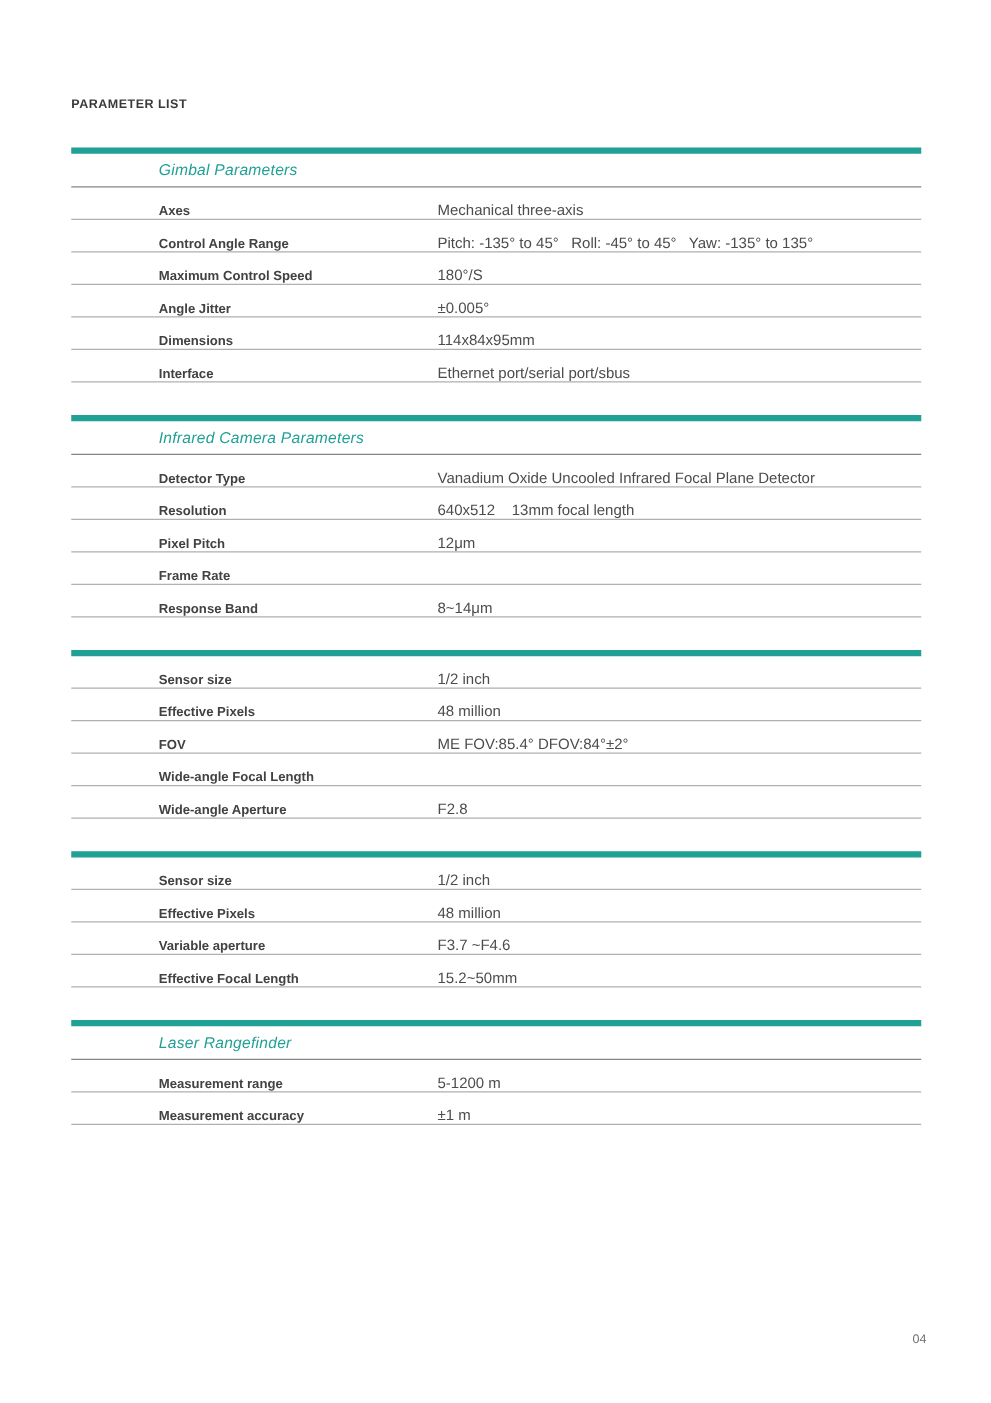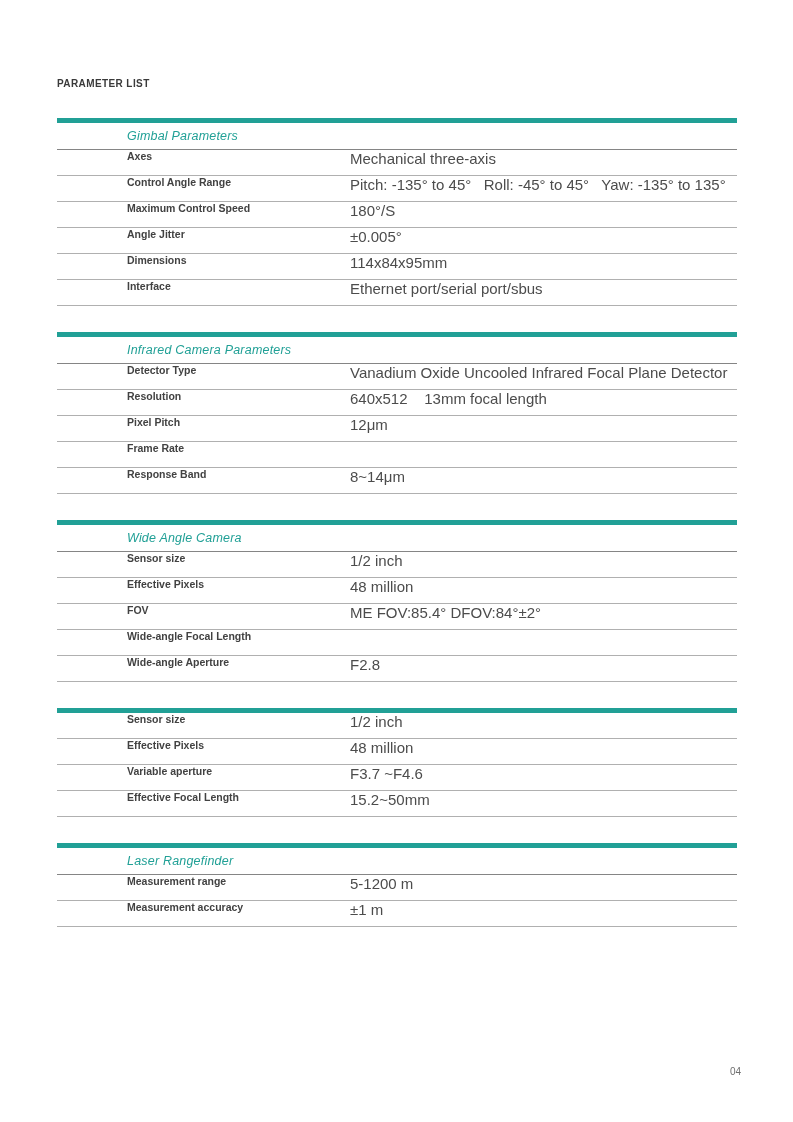--- a/index.html
+++ b/index.html
@@ -40,36 +40,36 @@
     font-style: italic;
   }
   .section-title {
     color: var(--accent);
     font-size: 12.5px;
     font-weight: 400;
     letter-spacing: 0.2px;
   }
   .row {
     display: flex;
-    align-items: flex-start;
+    align-items: flex-end;
     height: 26px;
     border-bottom: 1px solid #b0b0b0;
   }
   .row-label {
     flex: none;
     margin-left: 70px;
     width: 223px;
     font-size: 10.5px;
     font-weight: bold;
     color: #424242;
     white-space: pre-wrap;
   }
   .row-value {
     flex: 1;
-    font-size: 15px;
+    font-size: 12px;
     font-weight: 400;
     color: #4c4c4c;
     white-space: pre-wrap;
   }
   .page-number {
     position: absolute;
     left: 702px; top: 1066px;
     font-size: 10px;
     color: #6e6e6e;
     margin-left: 28px;
@@ -146,23 +146,20 @@
 
   <div class="row">
     <span class="row-label">Response Band</span>
     <span class="row-value">8~14μm</span>
   </div>
 </div>
   </section>
 
   <section class="section">
     <div class="accent-bar"></div>
-    <div class="section-head">
-      <span class="section-title">Wide Angle Camera</span>
-    </div>
     <div class="rows">
   <div class="row">
     <span class="row-label">Sensor size</span>
     <span class="row-value">1/2 inch</span>
   </div>
 
   <div class="row">
     <span class="row-label">Effective Pixels</span>
     <span class="row-value">48 million</span>
   </div>

